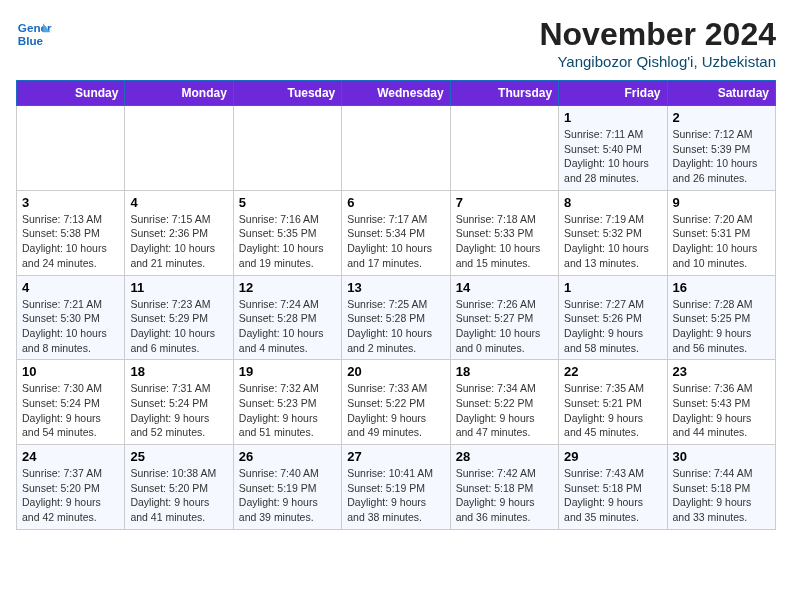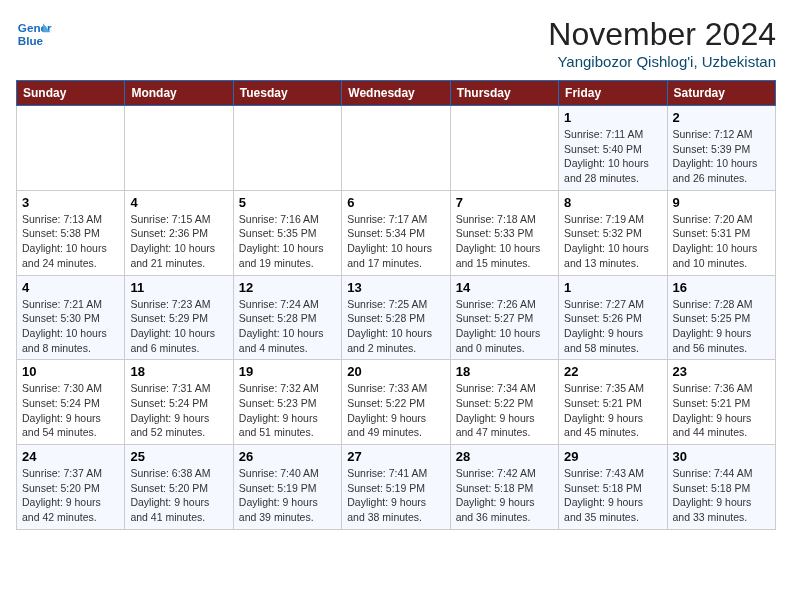--- a/index.html
+++ b/index.html
@@ -23,36 +23,36 @@
     }
     .logo-icon {
       width: 36px;
       height: 36px;
     }
     .title-block {
       text-align: right;
     }
     .month-title {
       font-size: 32px;
-      font-weight: normal;
+      font-weight: bold;
       color: #222;
     }
     .location-title {
       font-size: 15px;
       color: #0c4a6e;
     }
     .calendar {
       width: 100%;
       border-collapse: collapse;
       font-size: 11px;
     }
     .calendar th {
-      background: #7f1d1d;
+      background: #6d28d9;
       color: #fff;
-      text-align: left;
+      text-align: right;
       padding: 5px 6px;
       font-size: 12px;
       border: 1px solid #1a6bbf;
     }
     .calendar td {
       border: 1px solid #ccc;
       vertical-align: top;
       padding: 4px 5px;
       width: calc(100%/7);
       min-height: 70px;
@@ -249,46 +249,46 @@
         </td>
         <td>
           <span class="day-number">22</span>
           <div class="day-info">Sunrise: 7:35 AM
 Sunset: 5:21 PM
 Daylight: 9 hours and 45 minutes.</div>
         </td>
         <td>
           <span class="day-number">23</span>
           <div class="day-info">Sunrise: 7:36 AM
-Sunset: 5:21 PM
+Sunset: 5:43 PM
 Daylight: 9 hours and 44 minutes.</div>
         </td>
       </tr>
       <tr>
         <td>
           <span class="day-number">24</span>
           <div class="day-info">Sunrise: 7:37 AM
 Sunset: 5:20 PM
 Daylight: 9 hours and 42 minutes.</div>
         </td>
         <td>
           <span class="day-number">25</span>
-          <div class="day-info">Sunrise: 6:38 AM
+          <div class="day-info">Sunrise: 10:38 AM
 Sunset: 5:20 PM
 Daylight: 9 hours and 41 minutes.</div>
         </td>
         <td>
           <span class="day-number">26</span>
           <div class="day-info">Sunrise: 7:40 AM
 Sunset: 5:19 PM
 Daylight: 9 hours and 39 minutes.</div>
         </td>
         <td>
           <span class="day-number">27</span>
-          <div class="day-info">Sunrise: 7:41 AM
+          <div class="day-info">Sunrise: 10:41 AM
 Sunset: 5:19 PM
 Daylight: 9 hours and 38 minutes.</div>
         </td>
         <td>
           <span class="day-number">28</span>
           <div class="day-info">Sunrise: 7:42 AM
 Sunset: 5:18 PM
 Daylight: 9 hours and 36 minutes.</div>
         </td>
         <td>

